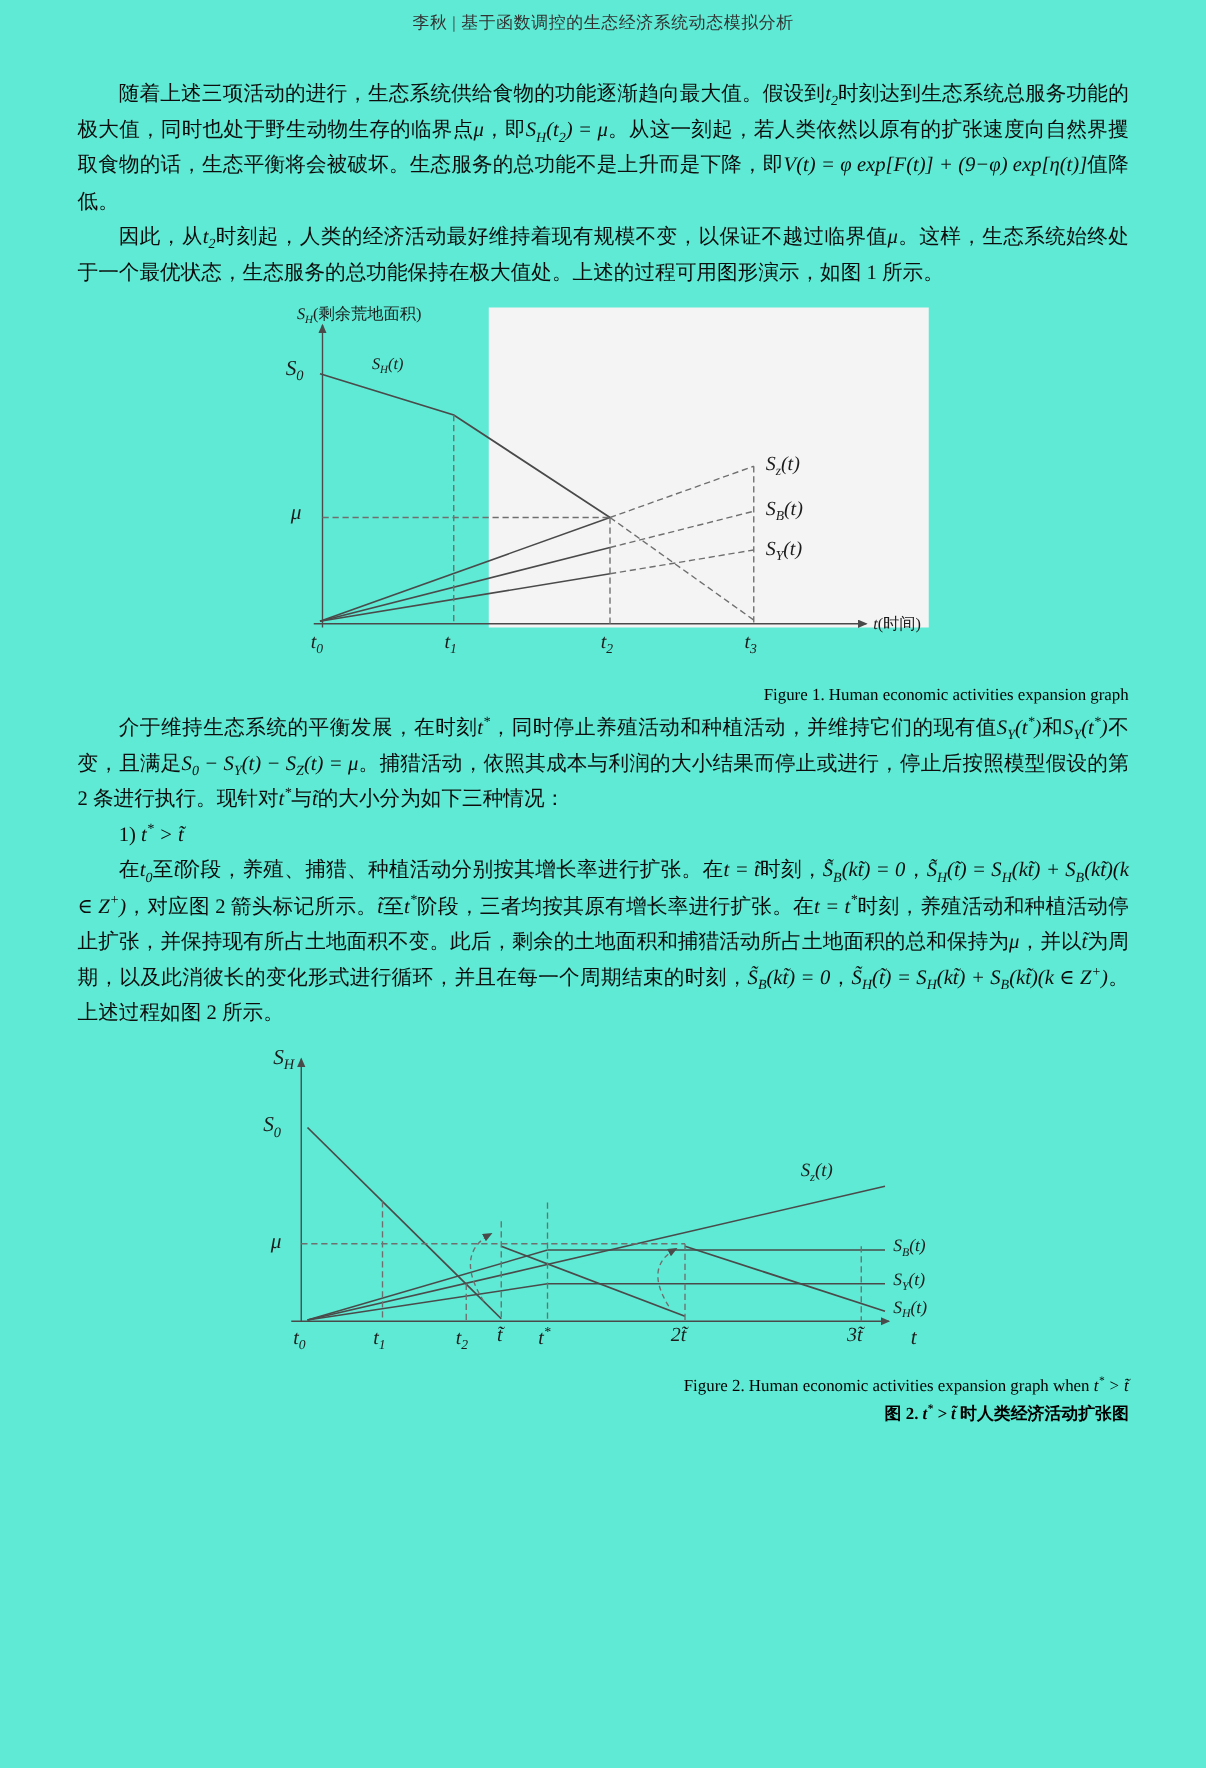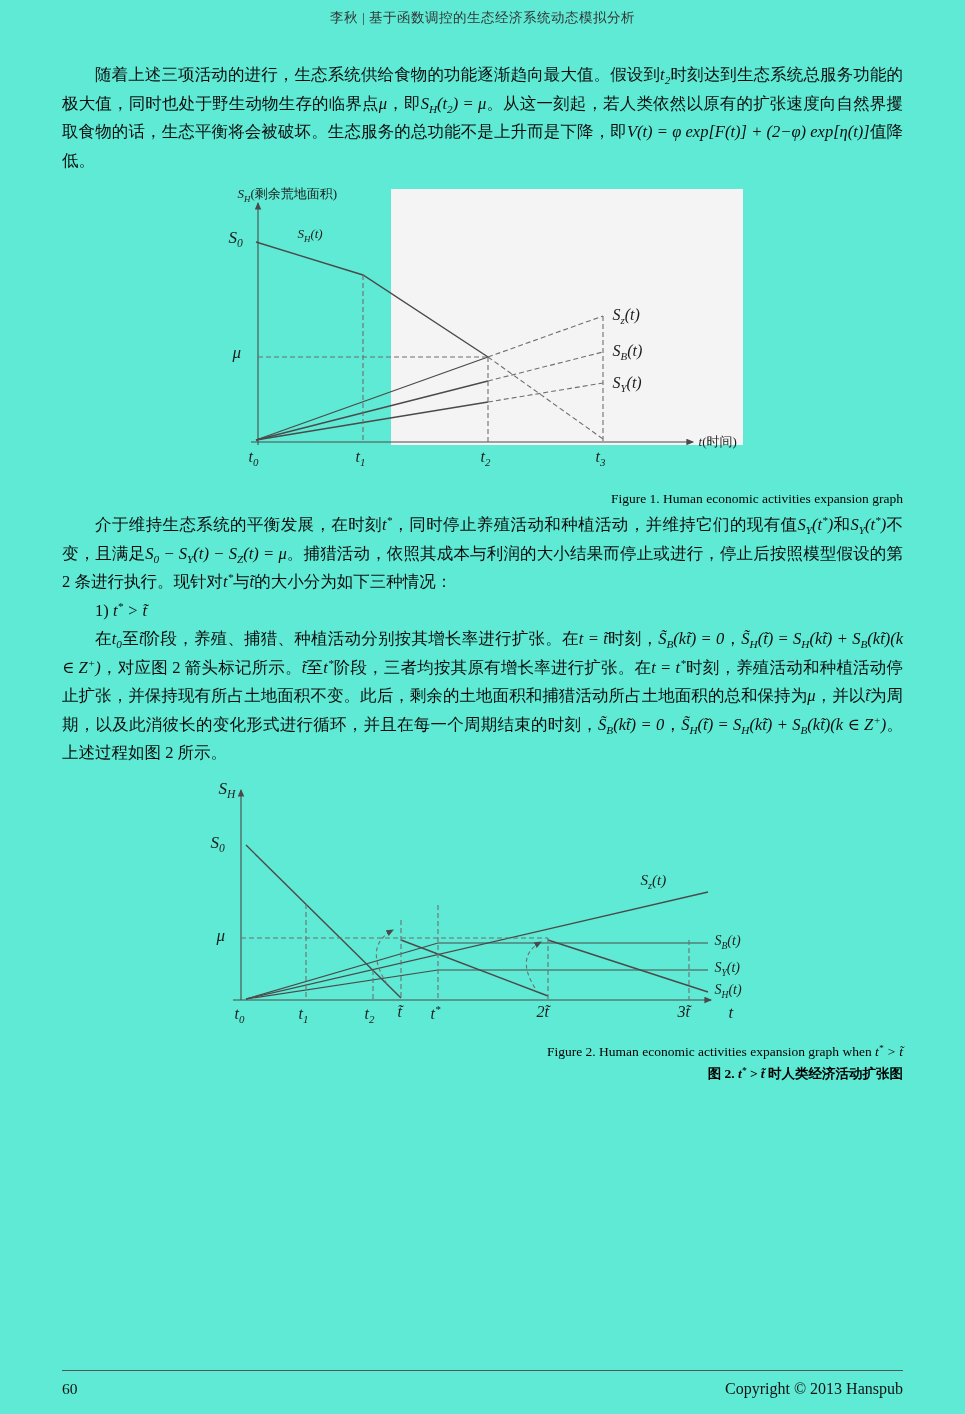--- a/index.html
+++ b/index.html
@@ -27,21 +27,22 @@
 </style>
 </head>
 <body>
 
 <div class="page">
 
   <div class="running-header">李秋 | 基于函数调控的生态经济系统动态模拟分析</div>
 
   <div class="content">
 
-    <p class="para">随着上述三项活动的进行，生态系统供给食物的功能逐渐趋向最大值。假设到<i class="math">t<sub>2</sub></i>时刻达到生态系统总服务功能的极大值，同时也处于野生动物生存的临界点<i class="math">μ</i>，即<i class="math">S<sub>H</sub>(t<sub>2</sub>) = μ</i>。从这一刻起，若人类依然以原有的扩张速度向自然界攫取食物的话，生态平衡将会被破坏。生态服务的总功能不是上升而是下降，即<i class="math">V(t) = φ exp[F(t)] + (2−φ) exp[η(t)]</i>值降低。</p>
+    <p class="para">随着上述三项活动的进行，生态系统供给食物的功能逐渐趋向最大值。假设到<i class="math">t<sub>2</sub></i>时刻达到生态系统总服务功能的极大值，同时也处于野生动物生存的临界点<i class="math">μ</i>，即<i class="math">S<sub>H</sub>(t<sub>2</sub>) = μ</i>。从这一刻起，若人类依然以原有的扩张速度向自然界攫取食物的话，生态平衡将会被破坏。生态服务的总功能不是上升而是下降，即<i class="math">V(t) = φ exp[F(t)] + (9−φ) exp[η(t)]</i>值降低。</p>
+    <p class="para">因此，从<i class="math">t<sub>2</sub></i>时刻起，人类的经济活动最好维持着现有规模不变，以保证不越过临界值<i class="math">μ</i>。这样，生态系统始终处于一个最优状态，生态服务的总功能保持在极大值处。上述的过程可用图形演示，如图 1 所示。</p>
 
     <figure class="fig">
       <div class="fig-canvas" style="width: 560px; height: 292px;">
         <svg viewBox="0 0 560 292" width="560" height="292">
             <defs>
               <marker id="fig1-arr" markerWidth="9" markerHeight="9" refX="6" refY="3" orient="auto">
                 <path d="M0,0 L7,3 L0,6 Z" fill="#4a4a4a"></path>
               </marker>
             </defs>
             <rect x="188" y="2" width="352" height="256" fill="#f4f4f4"></rect>
@@ -127,18 +128,14 @@
           <div class="fig-label" style="left: 556px; top: 224px; font-size: 17px;"><i class="math">t</i></div>
         </div>
       <figcaption>
         <div class="cap-en">Figure 2. Human economic activities expansion graph when  <i class="math">t<sup>*</sup> &gt; t̃</i></div>
         <div class="cap-zh">图 2.  <i class="math">t<sup>*</sup> &gt; t̃</i> 时人类经济活动扩张图</div>
       </figcaption>
     </figure>
 
   </div>
 
-  <div class="footer">
-    <span class="pageno">60</span>
-    <span class="copyright">Copyright © 2013 Hanspub</span>
-  </div>
 
 </div>
 
 </body></html>

